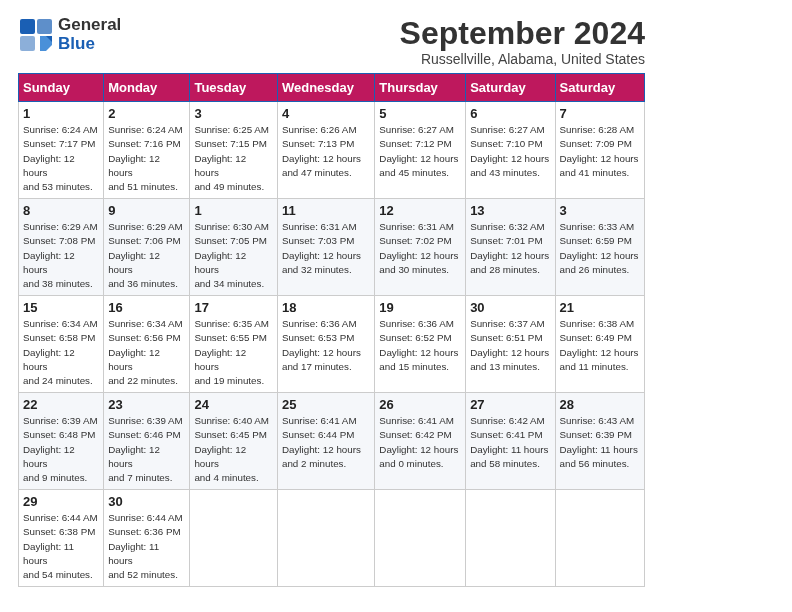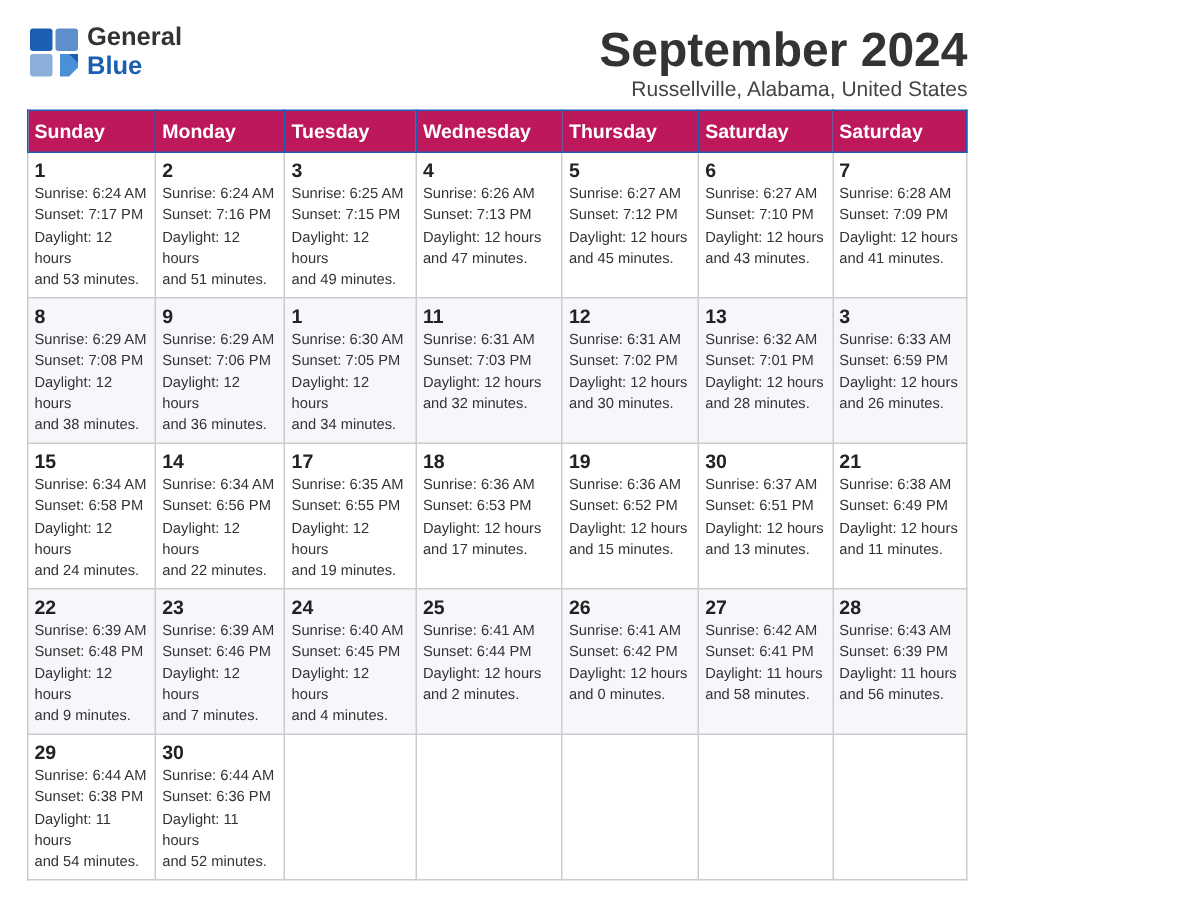--- a/index.html
+++ b/index.html
@@ -182,21 +182,21 @@
             <span class="day-num">3</span>
             <div class="day-info">Sunrise: 6:33 AM<br>Sunset: 6:59 PM<br>Daylight: 12 hours<br>and 26 minutes.</div>
           </td>
         </tr>
         <tr>
           <td>
             <span class="day-num">15</span>
             <div class="day-info">Sunrise: 6:34 AM<br>Sunset: 6:58 PM<br>Daylight: 12 hours<br>and 24 minutes.</div>
           </td>
           <td>
-            <span class="day-num">14</span>
+            <span class="day-num">16</span>
             <div class="day-info">Sunrise: 6:34 AM<br>Sunset: 6:56 PM<br>Daylight: 12 hours<br>and 22 minutes.</div>
           </td>
           <td>
             <span class="day-num">17</span>
             <div class="day-info">Sunrise: 6:35 AM<br>Sunset: 6:55 PM<br>Daylight: 12 hours<br>and 19 minutes.</div>
           </td>
           <td>
             <span class="day-num">18</span>
             <div class="day-info">Sunrise: 6:36 AM<br>Sunset: 6:53 PM<br>Daylight: 12 hours<br>and 17 minutes.</div>
           </td>

